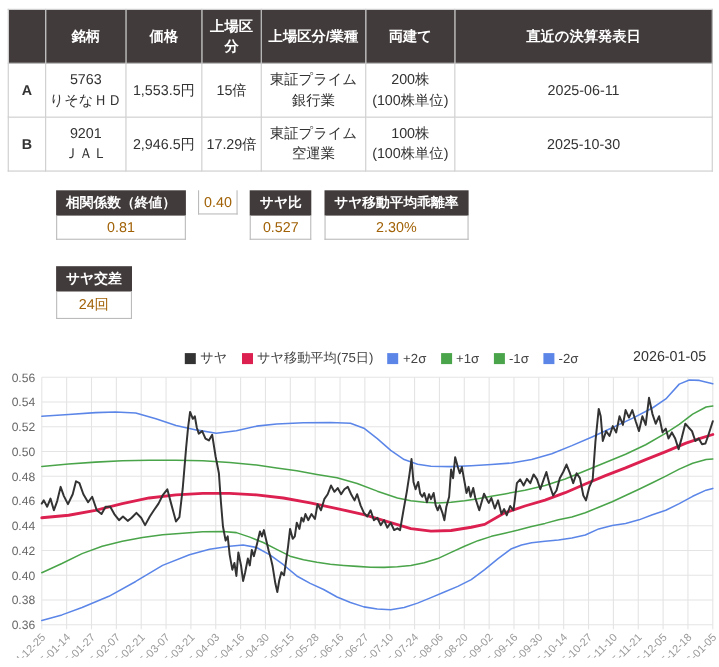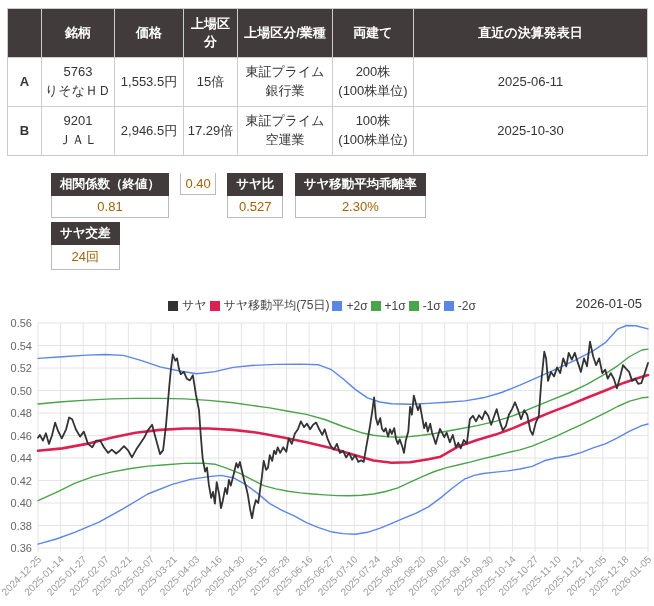--- a/index.html
+++ b/index.html
@@ -9,31 +9,31 @@
   
   table.pair{border-collapse:collapse;table-layout:fixed;width:640px;font-size:13px;}
   table.pair th{background:#423b3b;color:#fff;font-weight:bold;padding:6px 2px;
     border:1px solid #cccccc;text-align:center;}
   table.pair td{border:1px solid #cccccc;text-align:center;padding:4px 2px;height:40px;
     line-height:1.45;background:#fff;}
   td.rowid{font-weight:bold;}
 
   
   .stats{margin-top:17px;white-space:nowrap;padding-left:44px;}
-  .stats2{margin-top:4px;}
+  .stats2{margin-top:24px;}
   .statbox{display:inline-block;vertical-align:top;margin-right:7px;}
   .statlabel{background:#423b3b;color:#fff;font-weight:bold;font-size:12.5px;
     padding:3px 9px;text-align:center;}
   .statvalue{border:1px solid #bbbbbb;border-top:none;font-size:13px;text-align:center;
     padding:3px 4px;color:#a16207;}
 
   
   .chartarea{position:relative;margin-top:29px;width:654px;height:318px;margin-left:-7px;}
   .legend{position:absolute;top:-2px;left:168px;display:flex;align-items:center;
-    gap:3px;font-size:12px;color:#444;}
+    gap:13px;font-size:12px;color:#444;}
   .legenditem{display:flex;align-items:center;gap:4px;}
   .sq{width:10px;height:10px;display:inline-block;}
   .chartdate{position:absolute;top:-3px;right:12px;font-size:13px;color:#333;}
   svg text{font-family:"Liberation Sans","DejaVu Sans",sans-serif;}
 </style>
 </head>
 <body>
 
 <div class="wrap">
 

